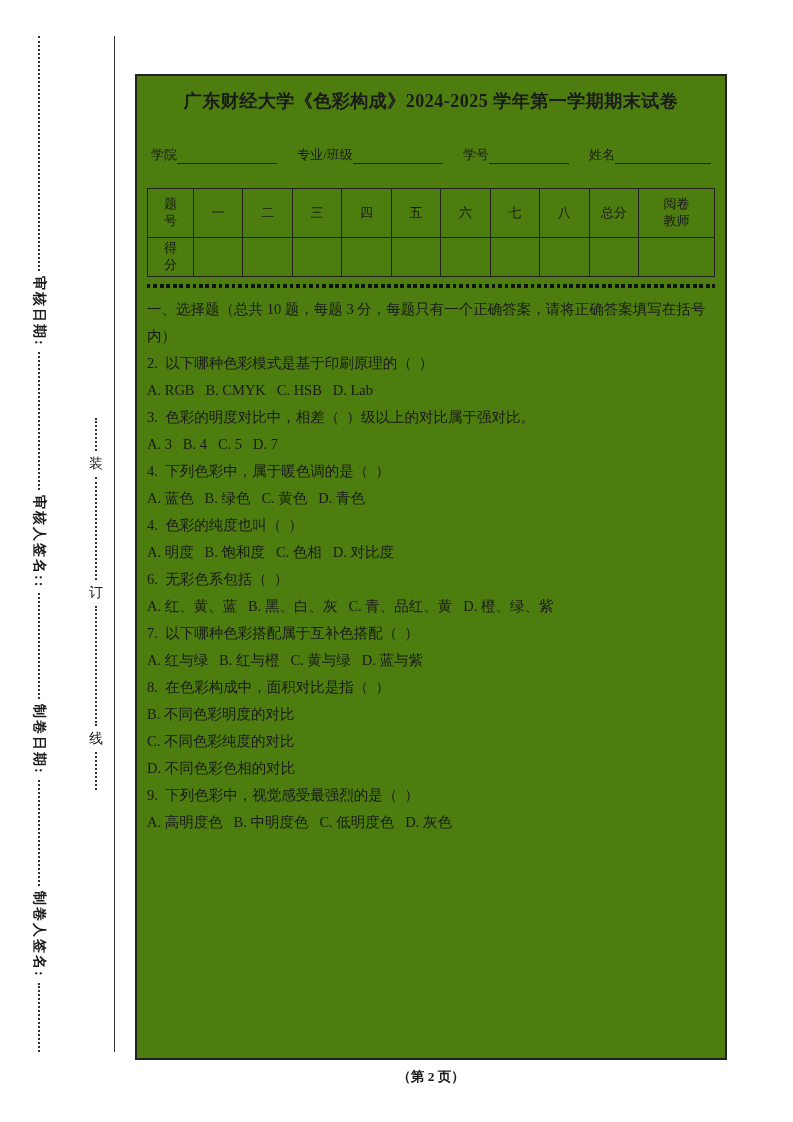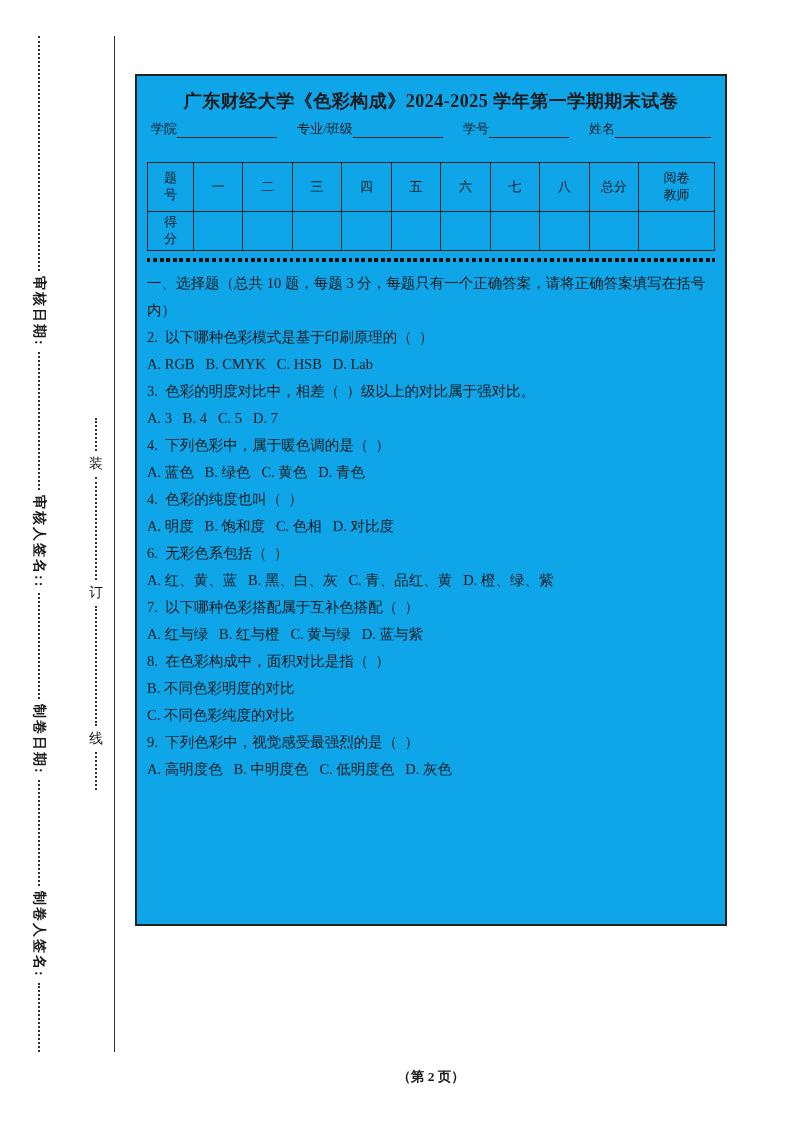--- a/index.html
+++ b/index.html
@@ -32,29 +32,29 @@
   .bchar{ font-size:14px; padding:4px 0; }
 
   
   .fold-line{
     position:absolute; left:114px; top:36px; height:1016px; width:0;
     border-left:1.5px solid #333;
   }
 
   
   .frame{
-    position:absolute; left:135px; top:74px; width:592px; height:852px;
-    border:2px solid #222; background:#0ea5e9; padding:12px 10px 16px 10px;
+    position:absolute; left:135px; top:74px; width:592px; height:986px;
+    border:2px solid #222; background:#4d7c0f; padding:12px 10px 16px 10px;
   }
   .title{
     text-align:center; font-weight:bold; font-size:18px;
     letter-spacing:0.5px; white-space:nowrap; line-height:26px;
   }
   .form-row{
-    margin-top:6px; padding:0 4px; font-size:13px;
+    margin-top:32px; padding:0 4px; font-size:13px;
     display:flex; justify-content:space-between; align-items:flex-end;
   }
   .form-row .f{ display:flex; align-items:flex-end; }
   .u{ display:inline-block; border-bottom:1px solid #222; height:14px; }
   .w1{ width:100px; } .w2{ width:90px; } .w3{ width:80px; } .w4{ width:96px; }
 
   .score-table{
     width:100%; border-collapse:collapse; table-layout:fixed; margin-top:24px;
   }
   .score-table td{
@@ -192,20 +192,21 @@
         <div class="line">A. 红、黄、蓝   B. 黑、白、灰   C. 青、品红、黄   D. 橙、绿、紫</div>
       </div>
       <div class="q">
         <div class="line">7.  以下哪种色彩搭配属于互补色搭配（  ）</div>
         <div class="line">A. 红与绿   B. 红与橙   C. 黄与绿   D. 蓝与紫</div>
       </div>
       <div class="q">
         <div class="line">8.  在色彩构成中，面积对比是指（  ）</div>
         <div class="line">B. 不同色彩明度的对比</div>
         <div class="line">C. 不同色彩纯度的对比</div>
+        <div class="line">D. 不同色彩色相的对比</div>
       </div>
       <div class="q">
         <div class="line">9.  下列色彩中，视觉感受最强烈的是（  ）</div>
         <div class="line">A. 高明度色   B. 中明度色   C. 低明度色   D. 灰色</div>
       </div>
     </div>
 
   </div>
 
   <div class="footer">（第 2 页）</div>

